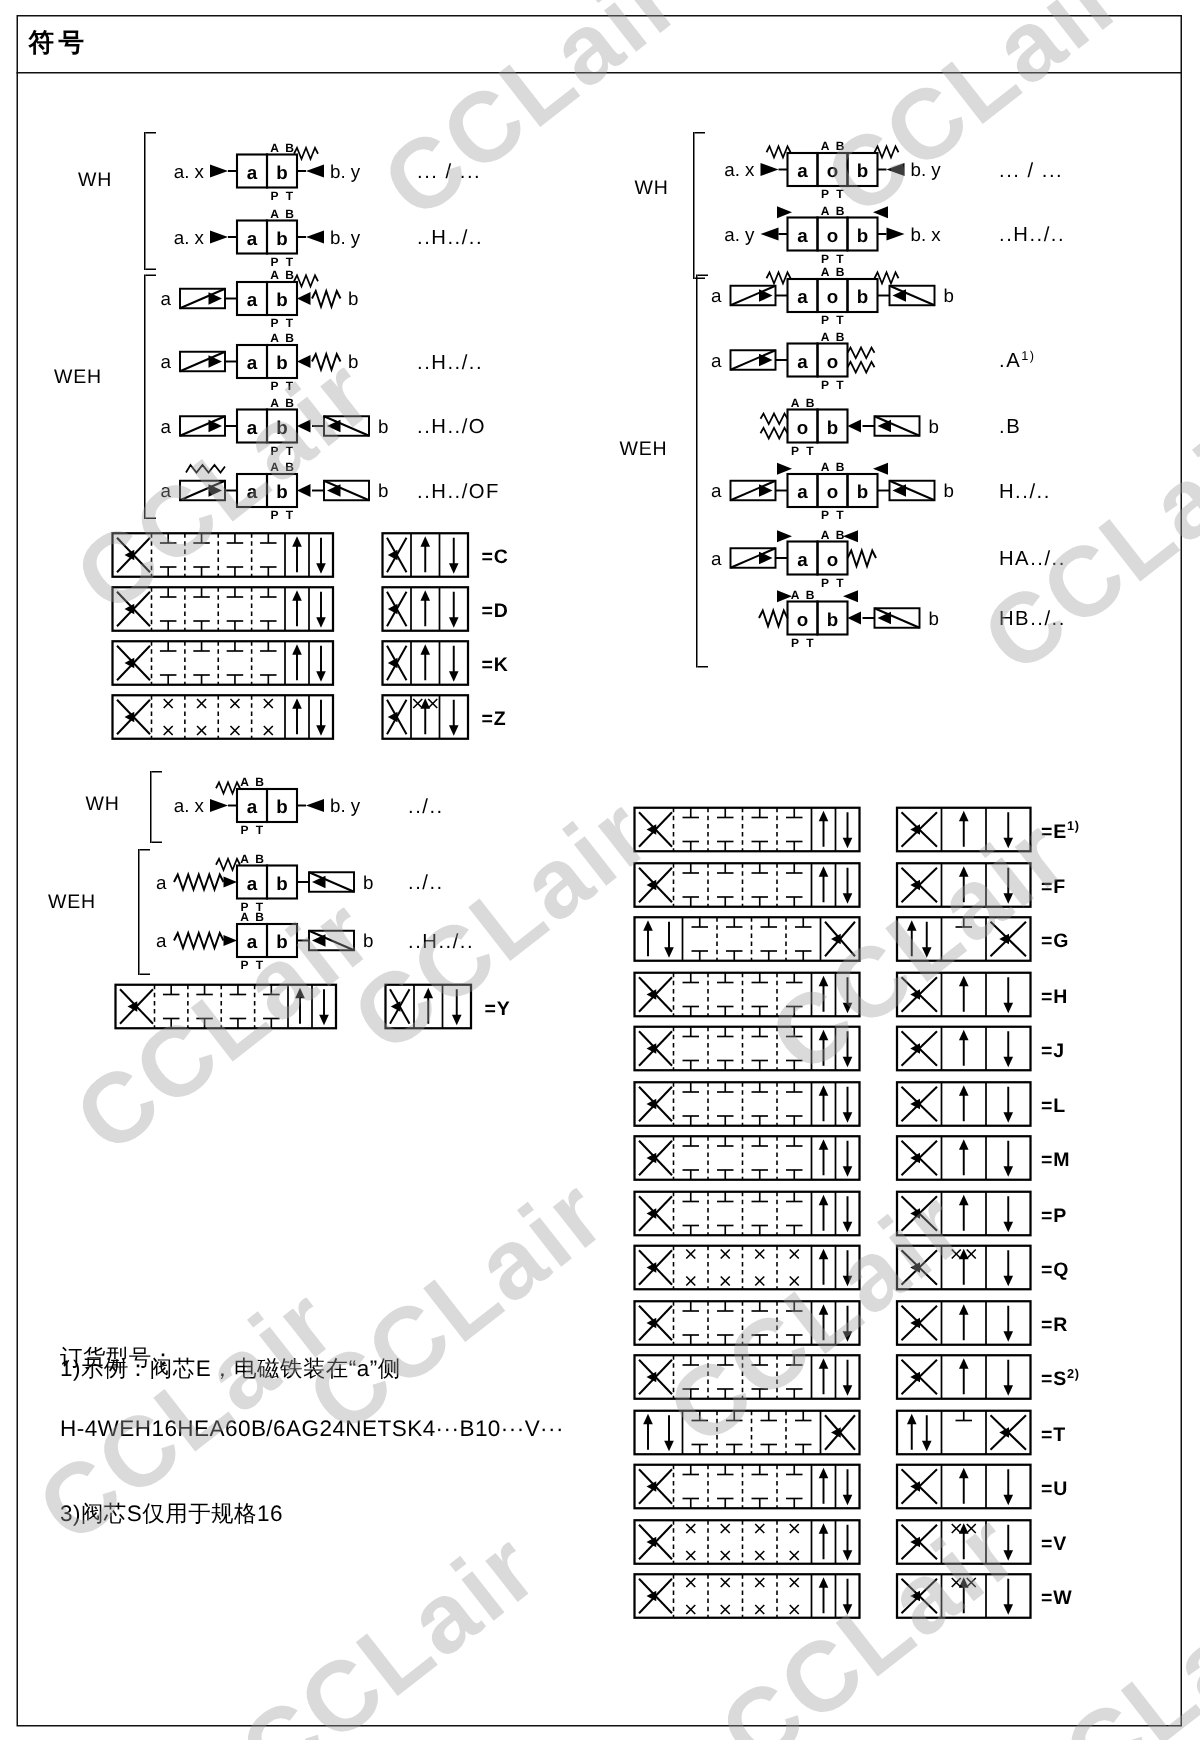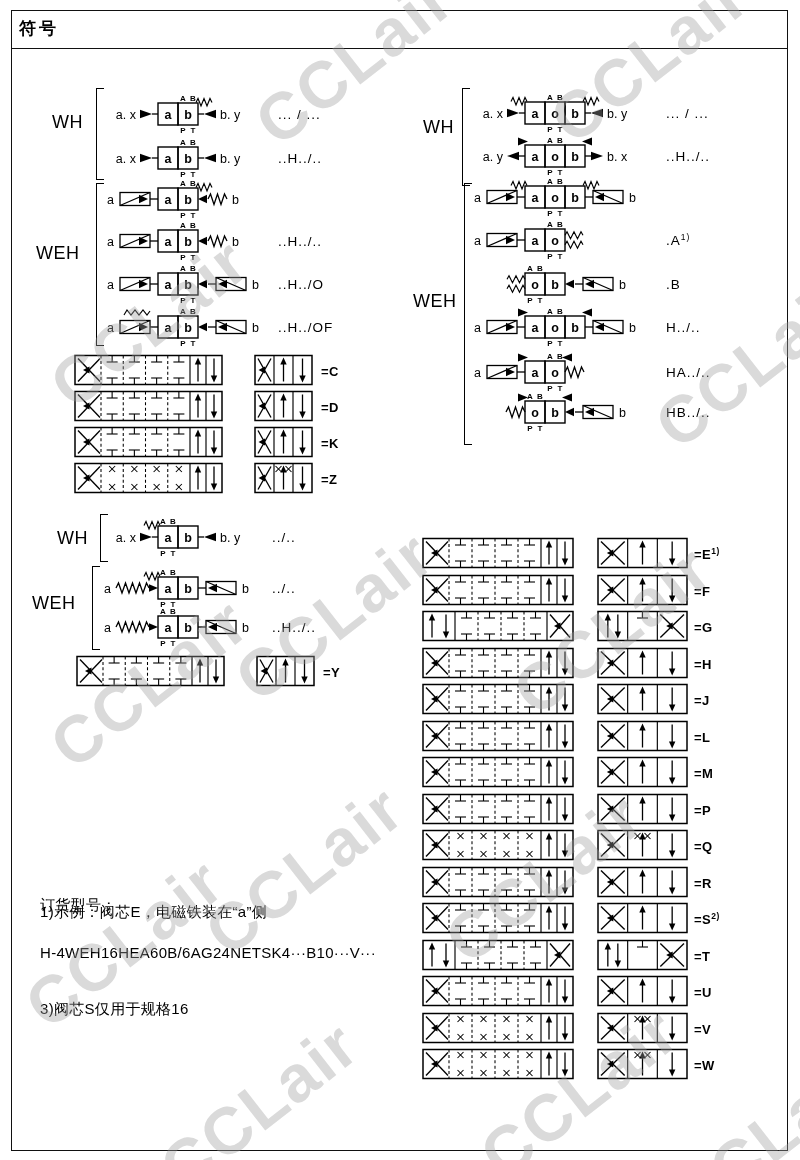--- a/index.html
+++ b/index.html
@@ -3,21 +3,21 @@
 <meta charset="utf-8">
 <style>
   html,body{margin:0;padding:0;background:#fff;}
   .page{position:relative;width:800px;height:1160px;background:#fff;overflow:hidden;
         font-family:"Liberation Sans",sans-serif;color:#000;text-decoration:underline;}
   .frame{position:absolute;left:11px;top:10px;width:777px;height:1141px;
          border:1.6px solid #111;box-sizing:border-box;pointer-events:none;}
   .header-line{position:absolute;left:11px;top:48px;width:777px;height:0;
          border-top:1.9px solid #111;}
   .title{position:absolute;left:19px;top:17px;font-size:17px;font-weight:bold;letter-spacing:3px;}
-  .glabel{position:absolute;font-size:18px;letter-spacing:.5px;}
+  .glabel{position:absolute;font-size:13px;letter-spacing:.5px;}
   .bracket{position:absolute;width:7px;border-left:1.6px solid #000;box-sizing:border-box;}
   .bracket::before,.bracket::after{content:"";position:absolute;left:0;width:7px;border-top:1.6px solid #000;}
   .bracket::before{top:0;}
   .bracket::after{bottom:0;}
   .vgroup,.sgroup{position:absolute;left:0;top:0;width:800px;height:1160px;pointer-events:none;}
   .note{position:absolute;left:40px;font-size:15px;letter-spacing:.3px;}
   .wm-layer{position:absolute;left:0;top:0;width:800px;height:1160px;z-index:20;pointer-events:none;}
   .wm{position:absolute;font-size:66px;font-weight:bold;color:#9f9f9f;opacity:.38;
       transform:rotate(-38deg);letter-spacing:2px;white-space:nowrap;}
   svg{overflow:visible;}

